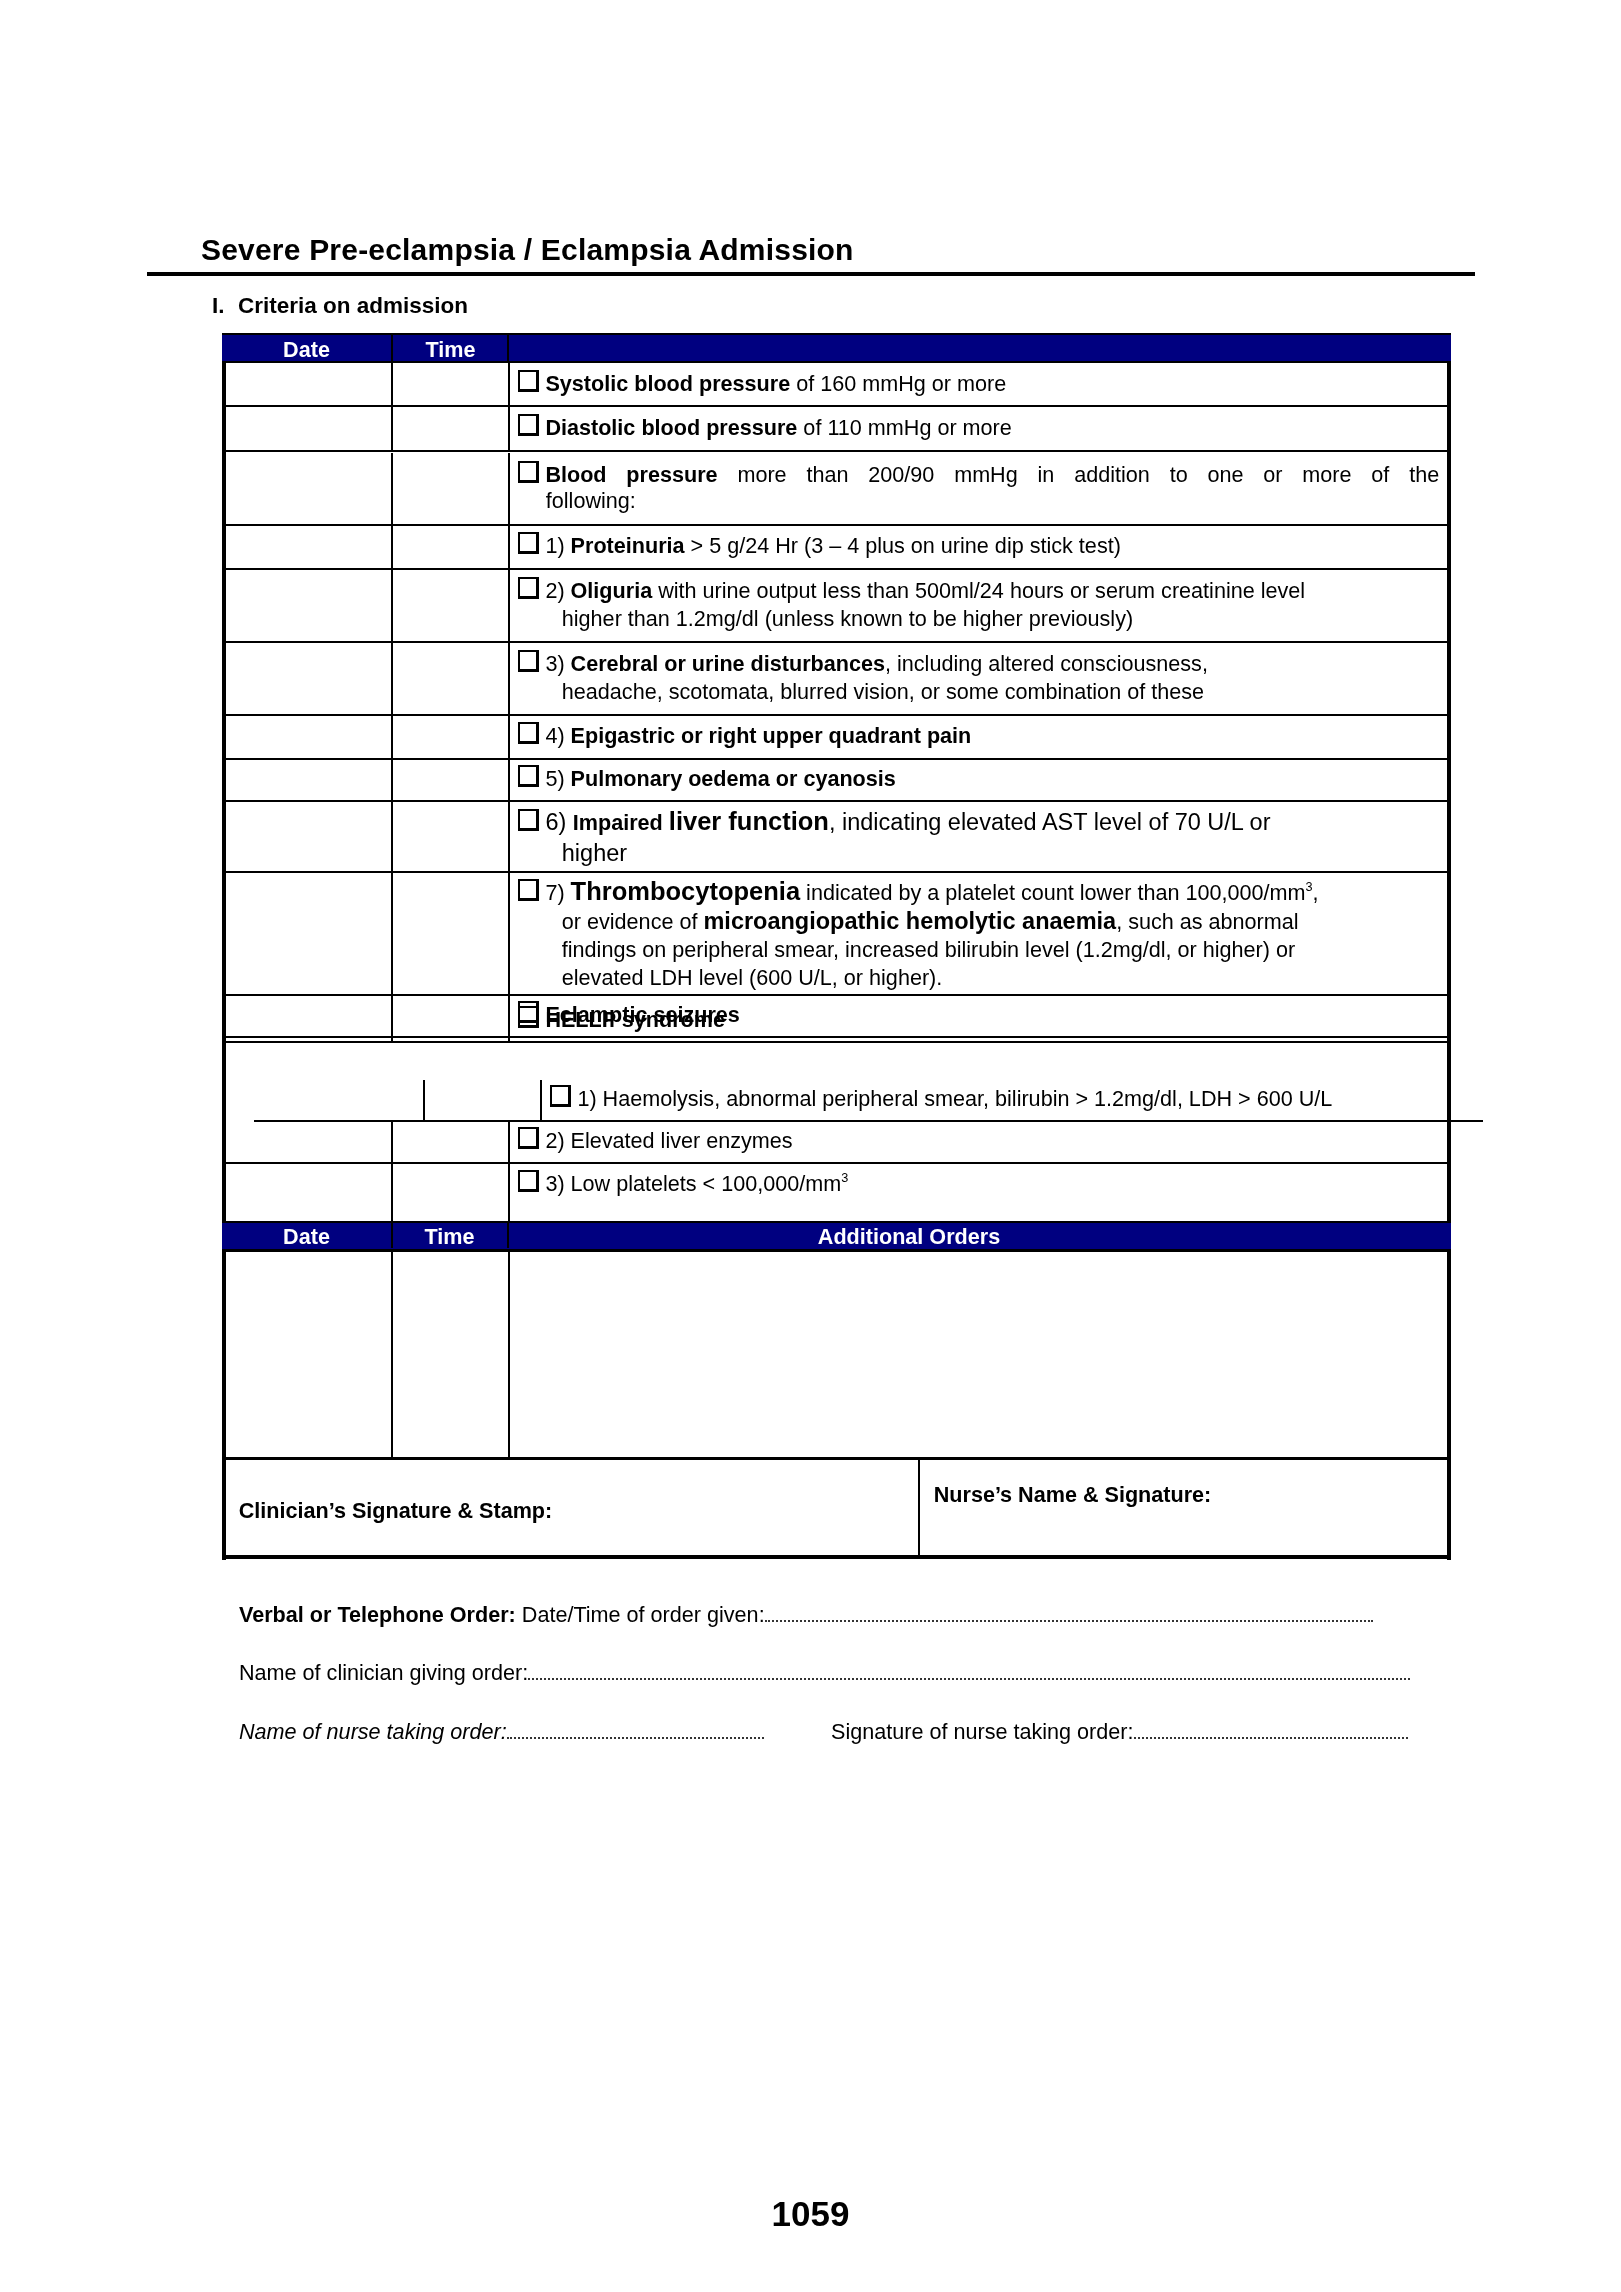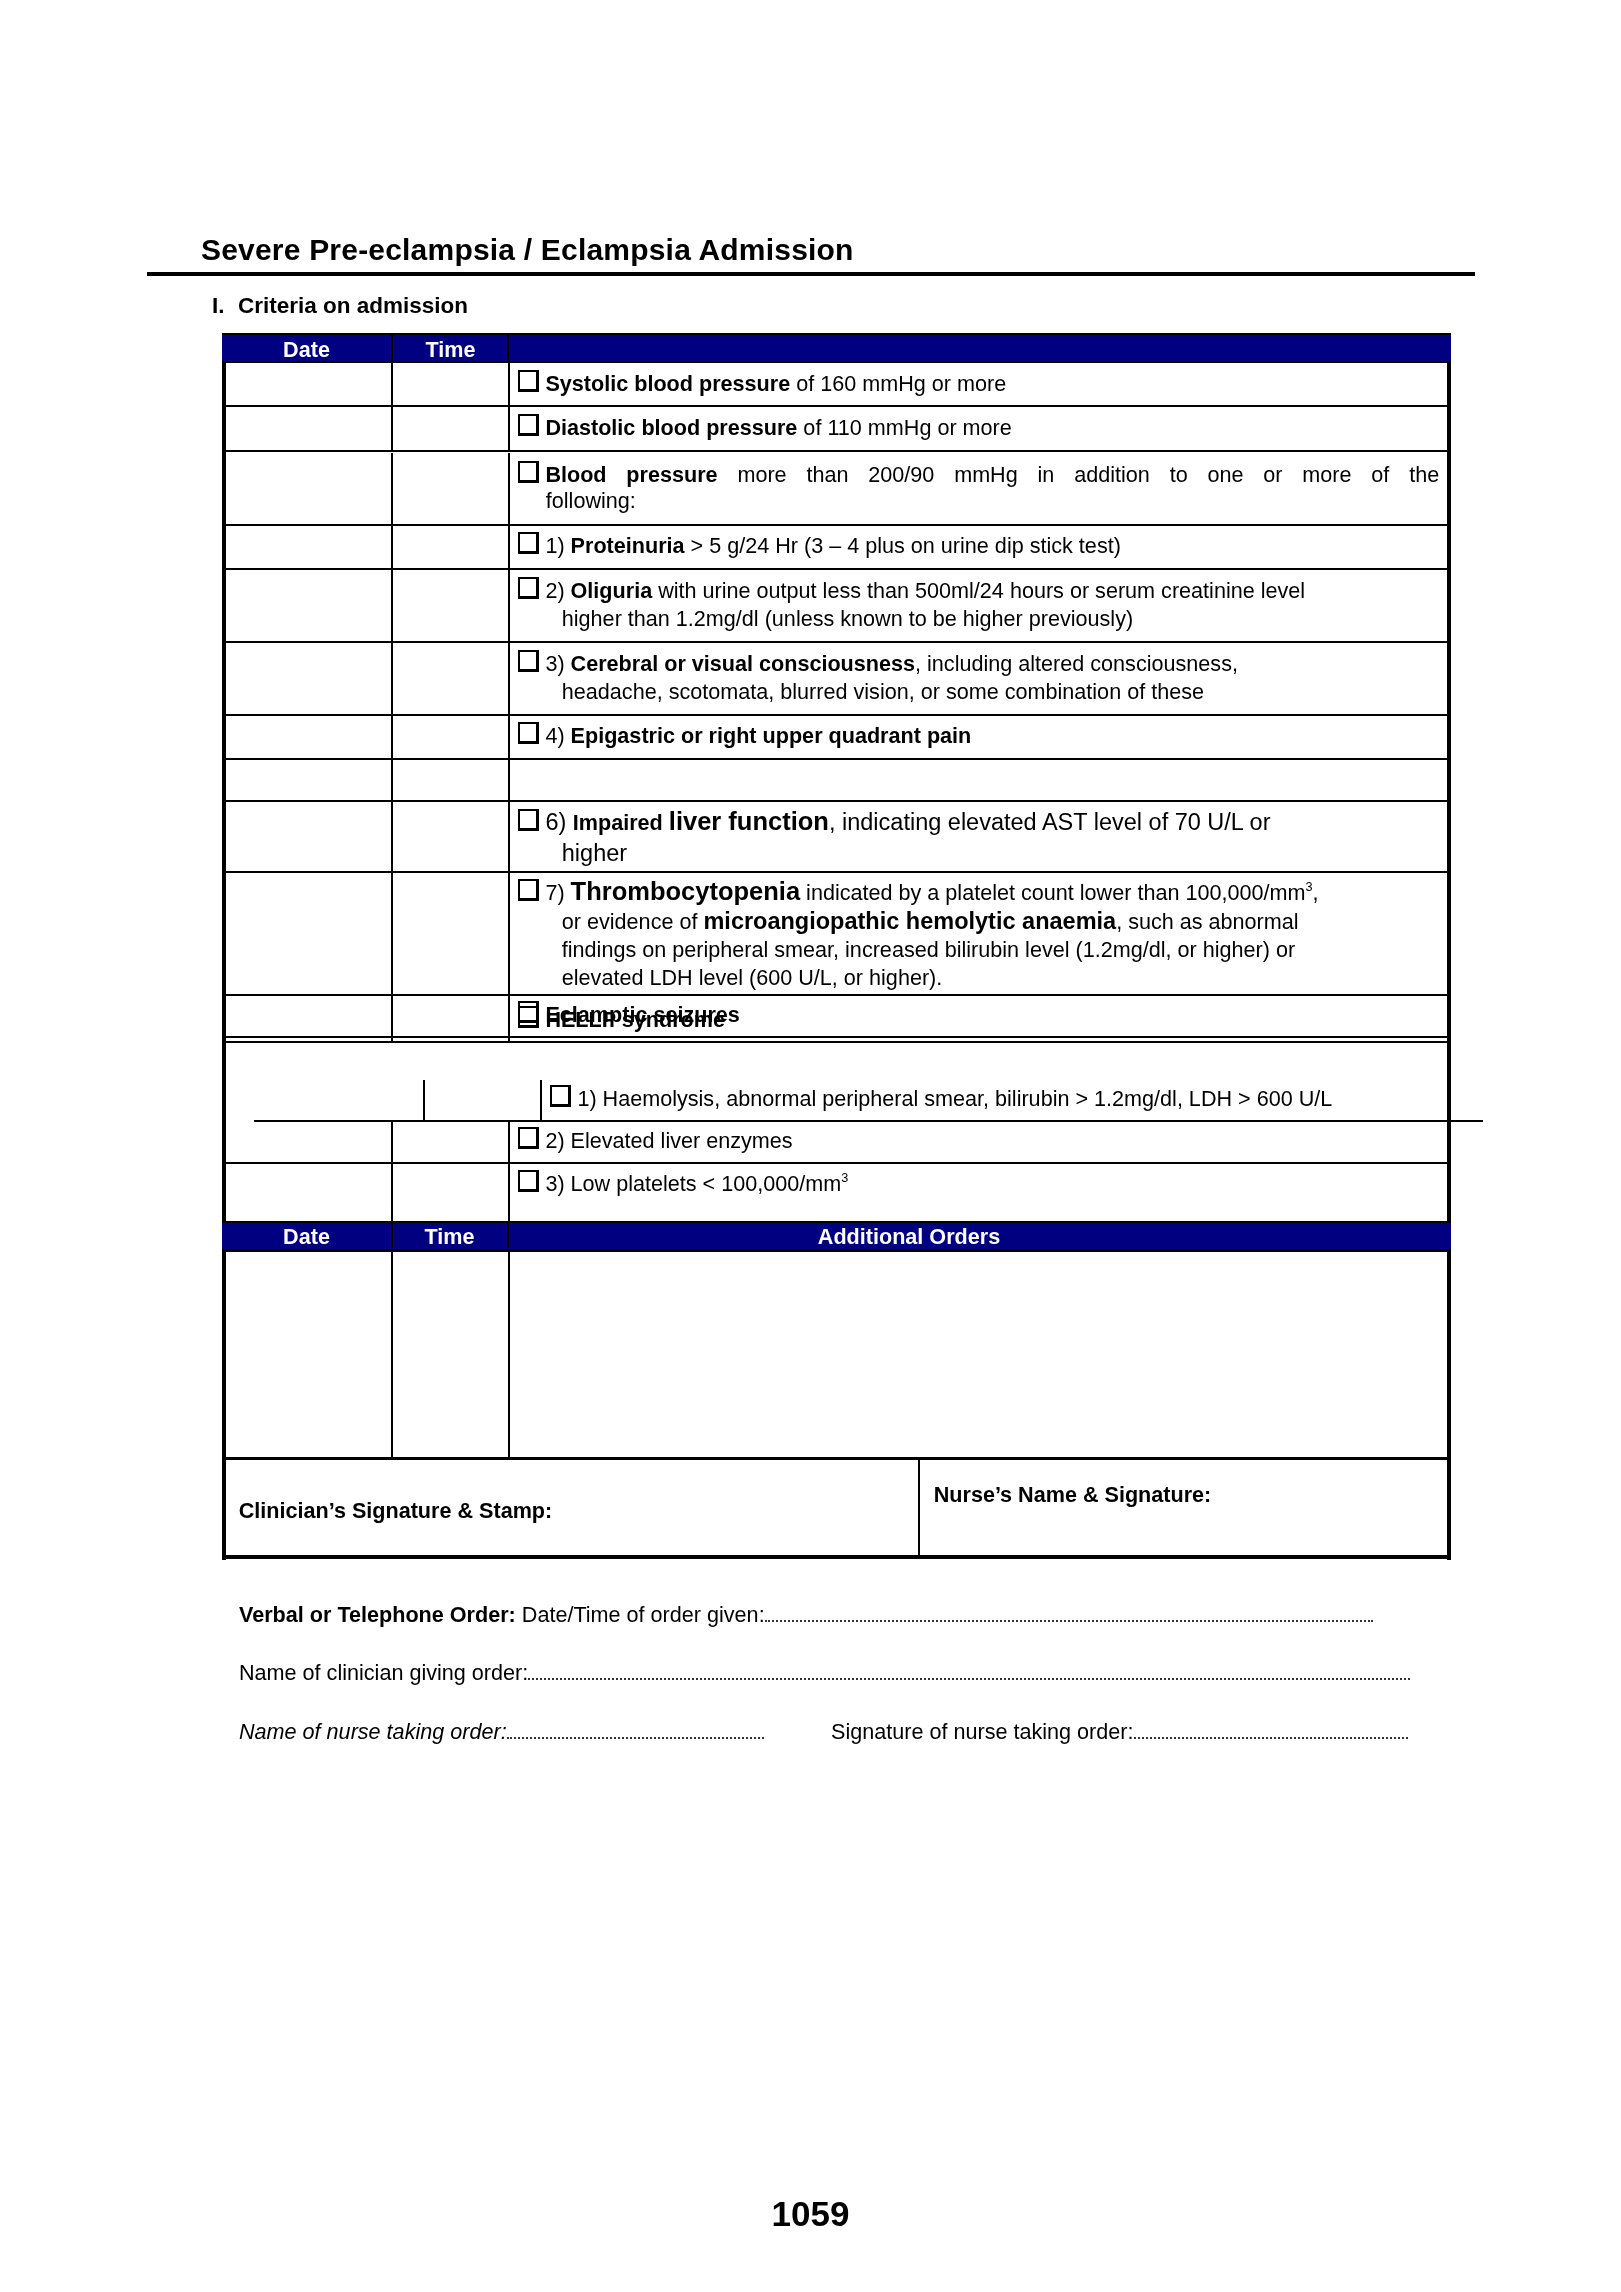--- a/index.html
+++ b/index.html
@@ -95,36 +95,39 @@
     <div class="cell-item">
       <span class="cb"></span><span>2) </span><span class="b">Oliguria</span><span> with urine output less than 500ml/24 hours or serum creatinine level</span>
       <span class="indent">higher than 1.2mg/dl (unless known to be higher previously)</span>
     </div>
   </div>
 
   <div class="row" style="top:310px;height:73px;">
     <div class="cell-date"></div>
     <div class="cell-time"></div>
     <div class="cell-item">
-      <span class="cb"></span><span>3) </span><span class="b">Cerebral or visual consciousness</span><span>, including altered consciousness,</span>
+      <span class="cb"></span><span>3) </span><span class="b">Cerebral or urine disturbances</span><span>, including altered consciousness,</span>
       <span class="indent">headache, scotomata, blurred vision, or some combination of these</span>
     </div>
   </div>
 
   <div class="row" style="top:382px;height:45px;">
     <div class="cell-date"></div>
     <div class="cell-time"></div>
     <div class="cell-item">
       <span class="cb"></span><span>4) </span><span class="b">Epigastric or right upper quadrant pain</span>
     </div>
   </div>
 
   <div class="row" style="top:427px;height:42px;">
     <div class="cell-date"></div>
     <div class="cell-time"></div>
+    <div class="cell-item" style="padding-top:4.9px;">
+      <span class="cb"></span><span>5) </span><span class="b">Pulmonary oedema or cyanosis</span>
+    </div>
   </div>
 
   <div class="row thin" style="top:469px;height:71px;">
     <div class="cell-date"></div>
     <div class="cell-time"></div>
     <div class="cell-item lg" style="line-height:31px;padding-top:3.9px;">
       <span class="cb"></span><span>6) </span><span class="b" style="font-size:21.6px;">Impaired </span><span class="b xl">liver function</span><span>, indicating elevated AST level of 70 U/L or</span>
       <span class="indent">higher</span>
     </div>
   </div>

